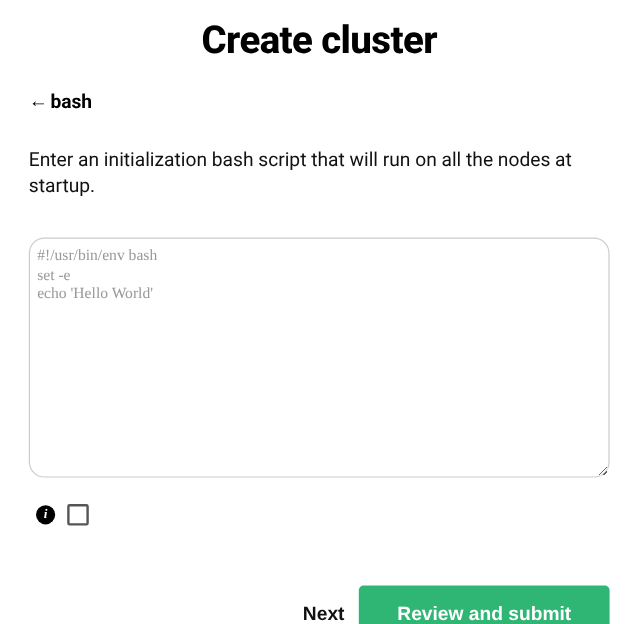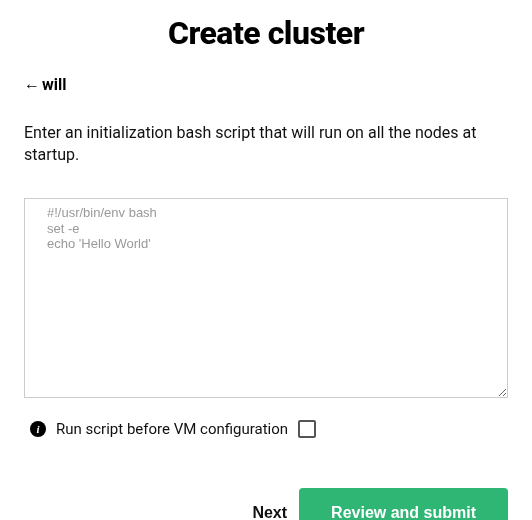--- a/index.html
+++ b/index.html
@@ -41,23 +41,23 @@
     .description {
       font-size: 16px;
       line-height: 1.4;
       margin-bottom: 32px;
       color: #111;
     }
     .script-area {
       width: 100%;
       height: 200px;
       border: 1px solid #ccc;
-      border-radius: 0;
-      padding: 6px 22px;
-      font-family: Liberation Sans, sans-serif;
+      border-radius: 13px;
+      padding: 6px 6px;
+      font-family: Liberation Serif, serif;
       font-size: 13px;
       color: #999;
       resize: both;
       outline: none;
       line-height: 1.2;
     }
     .script-area::placeholder {
       color: #999;
     }
     .checkbox-row {
@@ -121,32 +121,31 @@
   </style>
 </head>
 <body>
 
 
 
 <h1 class="page-title">Create cluster</h1>
 
 <a class="back-link">
   <span class="back-arrow">←</span>
-  <span>will</span>
+  <span>bash</span>
 </a>
 
 <p class="description">Enter an initialization bash script that will run on all the nodes at startup.</p>
 
 <textarea class="script-area" placeholder="#!/usr/bin/env bash
 set -e
 echo 'Hello World'" style=""></textarea>
 
 <div class="checkbox-row">
   <span class="info-icon">i</span>
-  <span class="checkbox-label">Run script before VM configuration</span>
   <span class="checkbox-box" role="checkbox" aria-checked="false"></span>
 </div>
 
 <div class="button-row">
   <button class="next-btn">Next</button>
   <button class="submit-btn">Review and submit</button>
 </div>
 
 
 

